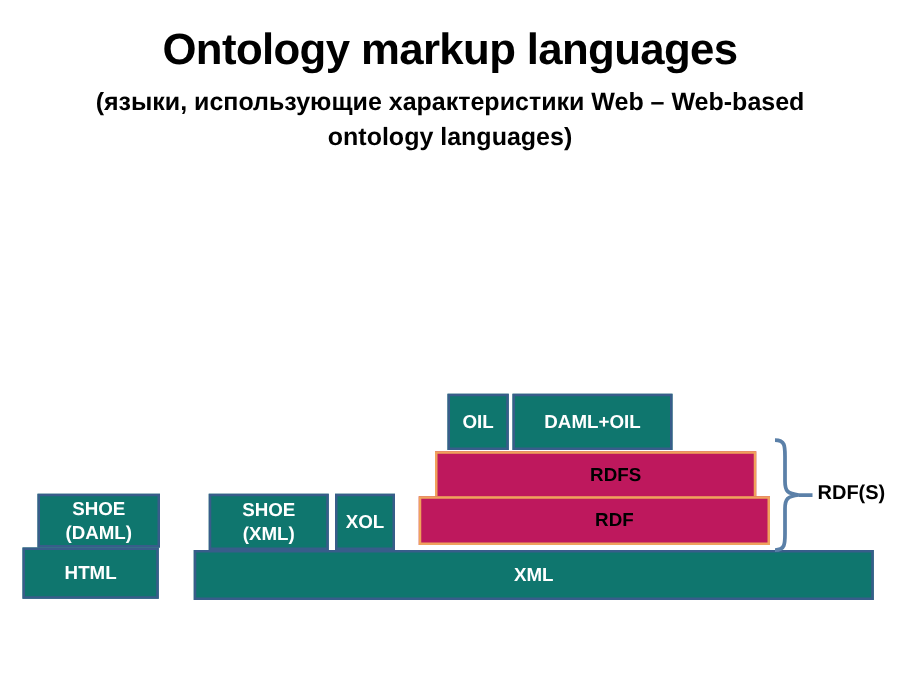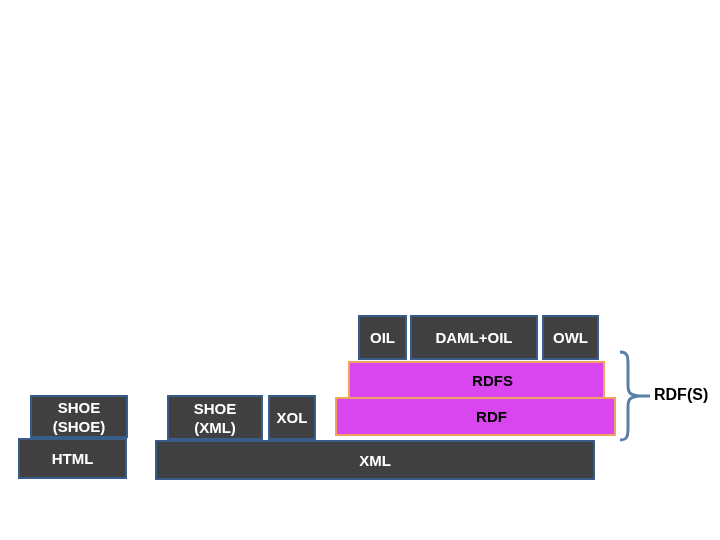--- a/index.html
+++ b/index.html
@@ -41,28 +41,28 @@
     position: absolute;
     box-sizing: border-box;
     display: flex;
     flex-direction: column;
     align-items: center;
     justify-content: center;
     text-align: center;
     font-weight: bold;
   }
   .blue {
-    background: #404040;
+    background: #0f766e;
     border: 2px solid #385D8A;
     color: #ffffff;
     font-size: 15px;
     line-height: 19px;
   }
   .orange {
-    background: #d946ef;
+    background: #be185d;
     border: 2px solid #F0A25C;
     color: #000000;
     font-size: 15px;
     padding-left: 32px;
   }
   .brace-svg {
     position: absolute;
     left: 612px;
     top: 349px;
     width: 44px;
@@ -77,41 +77,45 @@
     color: #000000;
     white-space: nowrap;
     text-align: right;
   }
 </style>
 </head>
 <body>
 
 <div id="slide">
 
+  <div class="title">Ontology markup languages</div>
 
+  <div class="subtitle">
+    <div>(языки, использующие характеристики Web – Web-based</div>
+    <div>ontology languages)</div>
+  </div>
 
   <div class="box blue" style="left:358px; top:315px; width:49px; height:45px;">OIL</div>
   <div class="box blue" style="left:410px; top:315px; width:128px; height:45px;">DAML+OIL</div>
-  <div class="box blue" style="left:542px; top:315px; width:57px; height:45px;">OWL</div>
 
   <div class="box orange" style="left:348px; top:361px; width:257px; height:38px;">RDFS</div>
   <div class="box orange" style="left:335px; top:397px; width:281px; height:39px;">RDF</div>
 
   <div class="box blue" style="left:30px; top:395px; width:98px; height:43px;">
     <span>SHOE</span>
-    <span>(SHOE)</span>
+    <span>(DAML)</span>
   </div>
   <div class="box blue" style="left:18px; top:438px; width:109px; height:41px;">HTML</div>
 
   <div class="box blue" style="left:167px; top:395px; width:96px; height:45px;">
     <span>SHOE</span>
     <span>(XML)</span>
   </div>
   <div class="box blue" style="left:268px; top:395px; width:48px; height:45px;">XOL</div>
-  <div class="box blue" style="left:155px; top:440px; width:440px; height:40px;">XML</div>
+  <div class="box blue" style="left:155px; top:440px; width:544px; height:40px;">XML</div>
 
   <svg class="brace-svg" viewBox="0 0 44 94">
     <path d="M8 3 C16 3 16 8 16 16 L16 36 C16 44 18 46 27 47 C18 48 16 50 16 58 L16 78 C16 86 16 91 8 91" fill="none" stroke="#5B80A8" stroke-width="3" stroke-linecap="butt"></path>
     <path d="M27 47 L38 47" fill="none" stroke="#5B80A8" stroke-width="3"></path>
   </svg>
   <div class="brace-label">RDF(S)</div>
 
 </div>
 
 </body></html>

